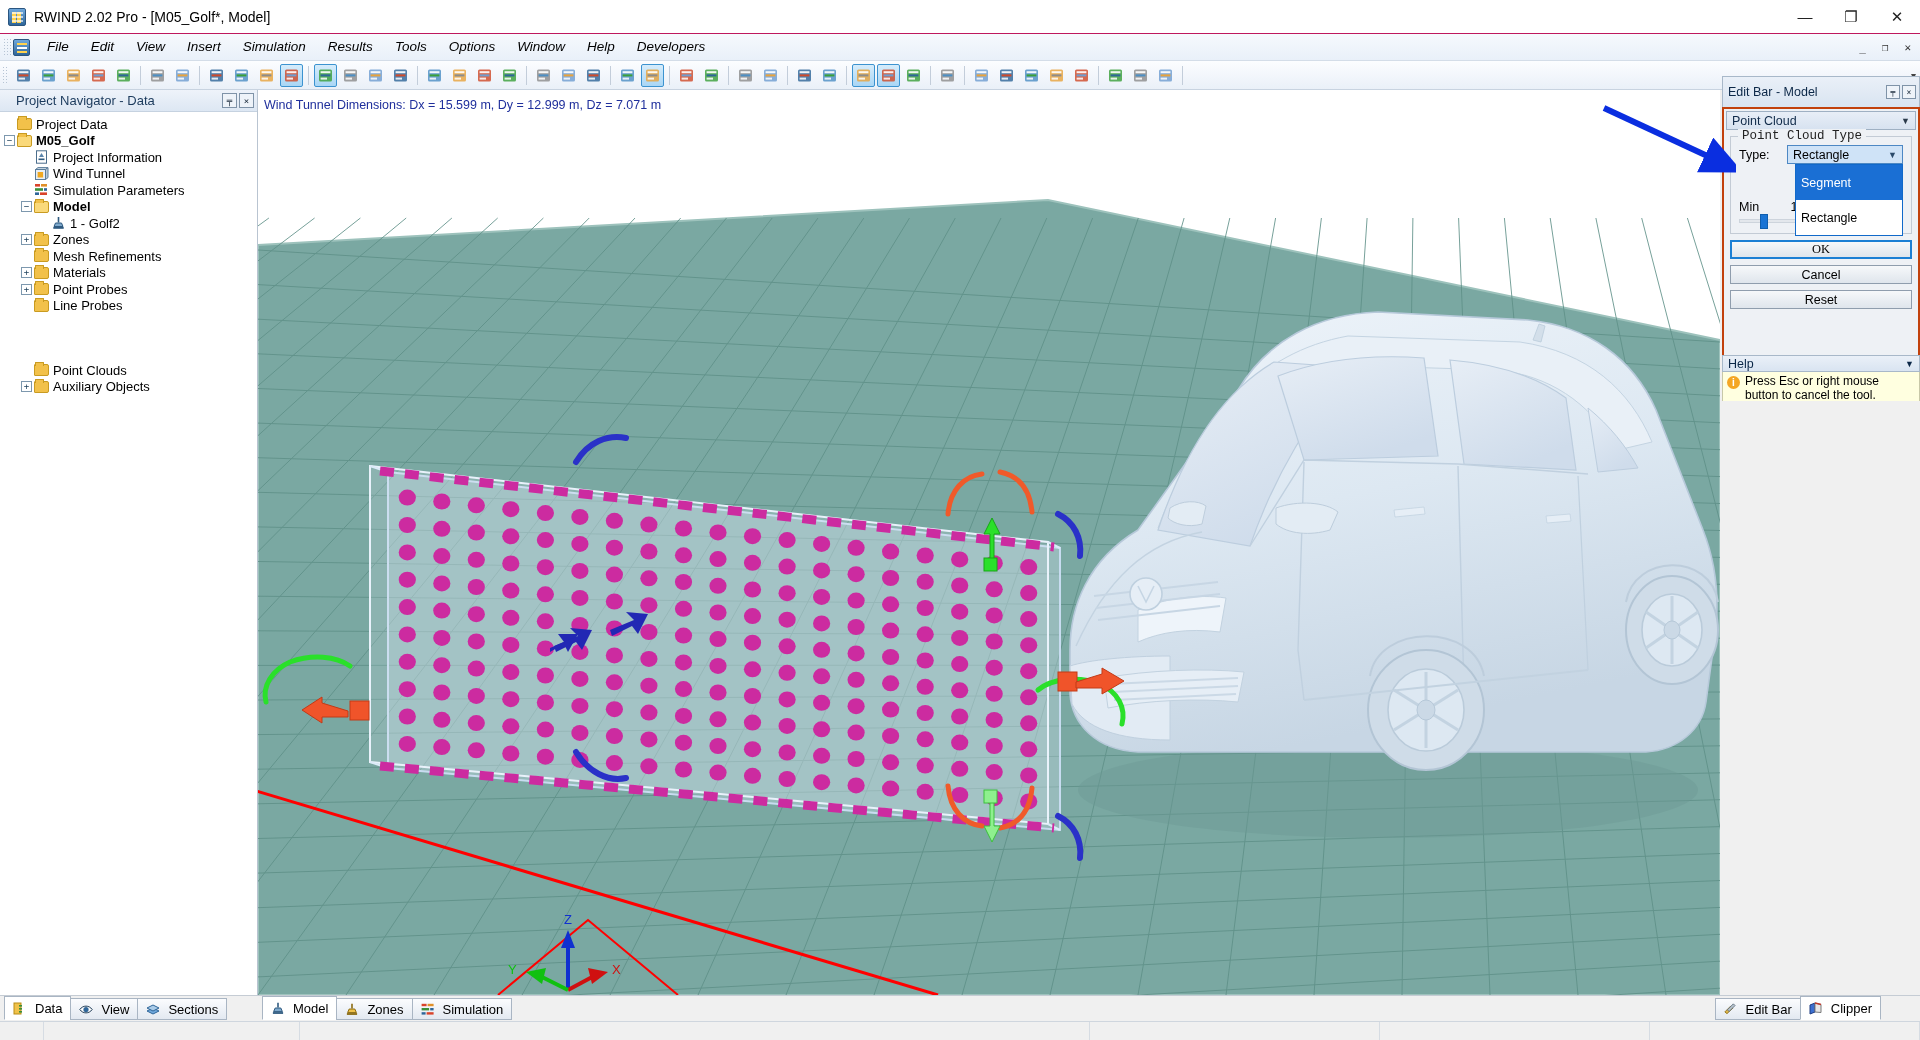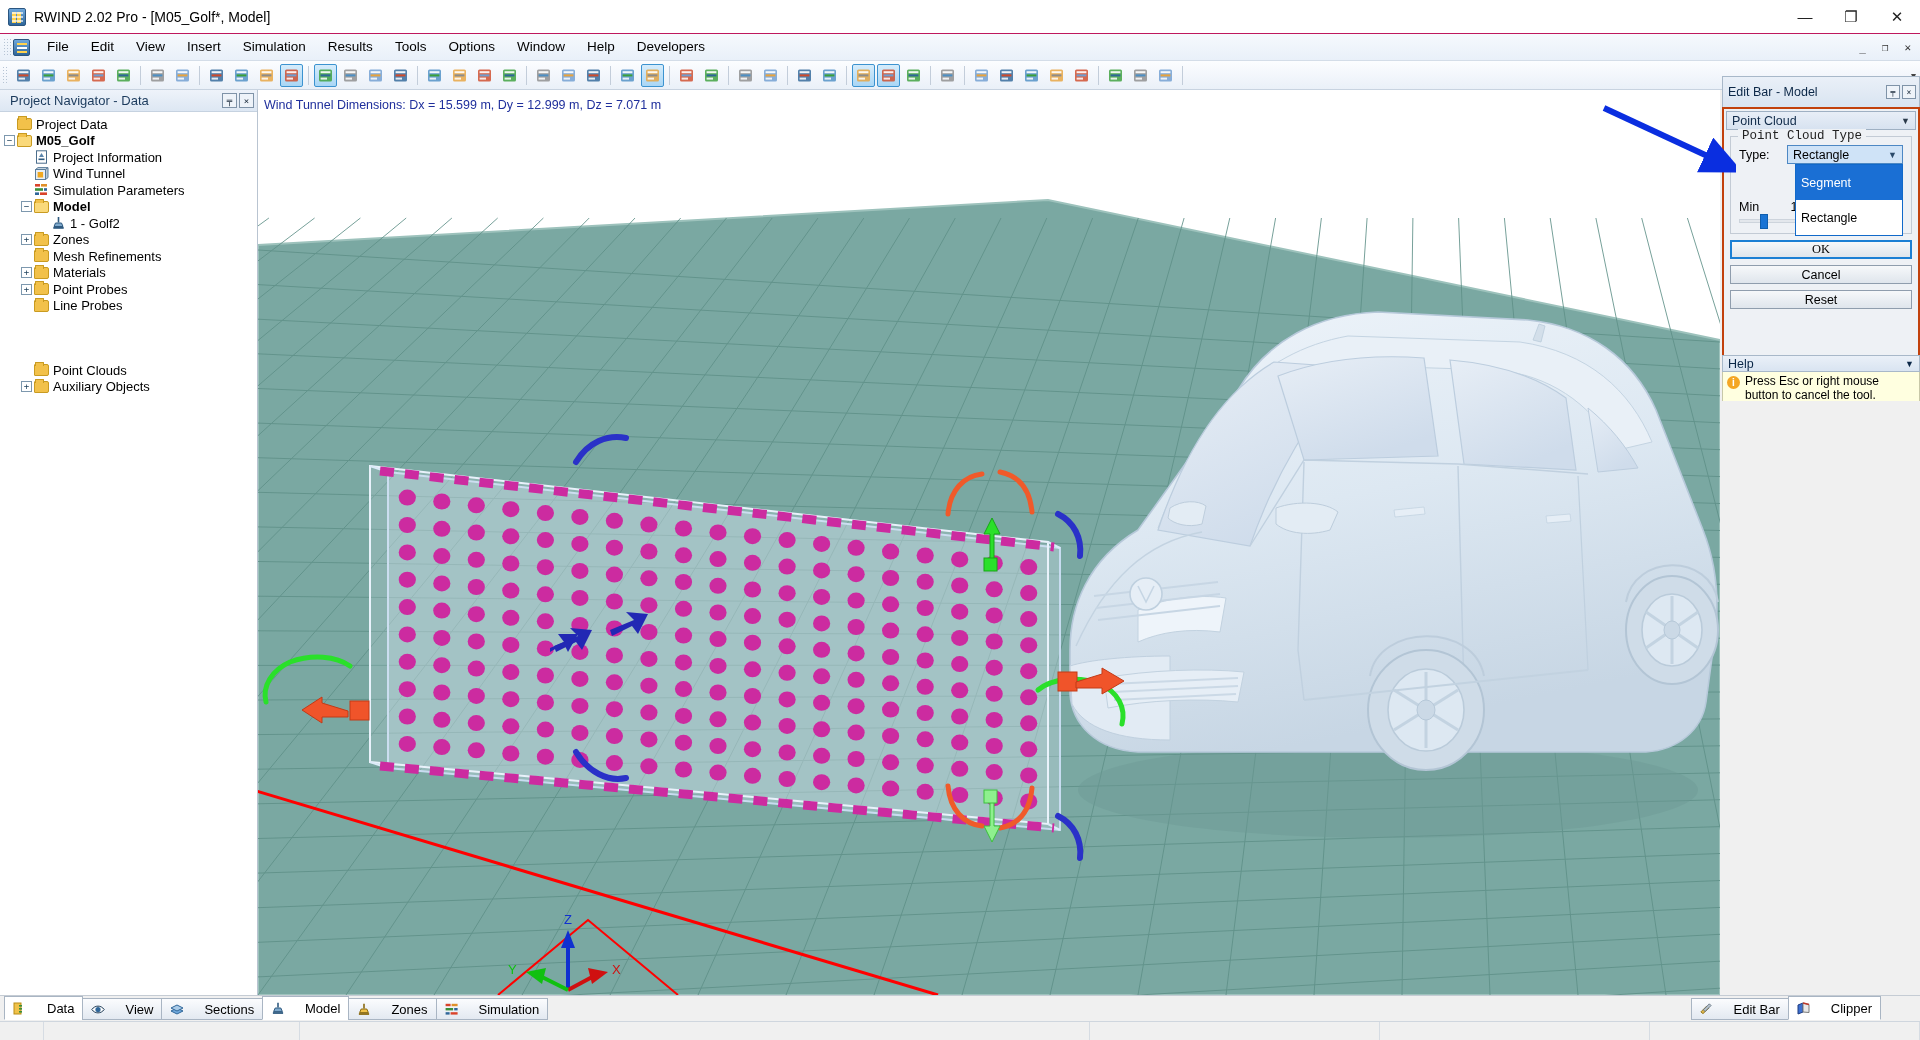--- a/index.html
+++ b/index.html
@@ -54,21 +54,21 @@
     background-size:3px 3px; }
   .menu-icon {
     width:17px; height:17px; margin:0 6px 0 2px; flex:none;
     background: linear-gradient(#6fa8dc,#2f6699);
     border:1px solid #2a5580; border-radius:2px; position:relative;
   }
   .menu-icon::after{
     content:""; position:absolute; left:3px; top:3px; width:10px; height:2px;
     background:#ffd24d; box-shadow:0 4px 0 #fff,0 8px 0 #ffd24d; }
   .menu-item {
-    padding: 4px 11px; font-size:13.5px; color:#000; line-height:16px; cursor:default;
+    padding: 4px 11px; font-size:13.5px; color:#000; line-height:16px; cursor:default;font-style:italic;
   }
   .menubar .win-btns-sm { margin-left:auto; display:flex; padding-right:6px; gap:10px; }
   .win-btn-sm { font-size:11px; color:#333; font-family:"DejaVu Sans Mono", monospace; padding:0 3px; }
 
   
   .toolbar {
     position:absolute; left:0; top:61px; width:1920px; height:29px;
     background: linear-gradient(#fcfdff,#eaf0f8);
     border-bottom:1px solid #c8d3e0;
     display:flex; align-items:center;
@@ -87,21 +87,21 @@
   .tb-overflow { margin-left:auto; margin-right:4px; font-size:10px; color:#444; }
 
   
   .navigator {
     position:absolute; left:0; top:90px; width:258px; height:905px;
     background:#ffffff; border-right:1px solid #b9c4d1;
   }
   .nav-header {
     height:22px; background: linear-gradient(#eef3fa,#dde7f3);
     border-bottom:1px solid #c6d2e0;
-    display:flex; align-items:center; padding-left:10px;
+    display:flex; align-items:center; padding-left:16px;
     font-size:13px; color:#1b3a5c;
   }
   .nav-hdr-btns { margin-left:auto; display:flex; gap:2px; padding-right:3px; }
   .nav-hdr-btn {
     width:15px; height:15px; border:1px solid #7f93a8; background:#eef3f9;
     font-size:9px; display:flex; align-items:center; justify-content:center;
     color:#203040; font-family:"DejaVu Sans Mono", monospace;
   }
   .tree { padding:4px 0 0 4px; }
   .tree-row {
@@ -225,21 +225,21 @@
     position:absolute; left:1722px; top:401px; width:198px; height:594px; background:#f0f0f0;
   }
 
   
   .bottombar {
     position:absolute; left:0; top:995px; width:1920px; height:45px; background:#f0f0f0;
     border-top:1px solid #c5ccd4;
   }
   .tabstrip { position:absolute; top:0; height:24px; display:flex; align-items:flex-end; }
   .tab {
-    height:22px; display:flex; align-items:center; gap:20px; padding:0 8px;
+    height:22px; display:flex; align-items:center; gap:8px; padding:0 8px;
     background: linear-gradient(#fbfcfe,#e3e9f1); border:1px solid #a9b5c3;
     margin-right:-1px; font-size:13px; color:#000;
   }
   .tab.active { background:#ffffff; border-bottom-color:#ffffff; height:24px; }
   .statusline { position:absolute; top:25px; left:0; width:1920px; height:20px;
     border-top:1px solid #cfd6de; display:flex; }
   .st-cell { border-right:1px solid #d6dce3; height:20px; }
 
   .arrow-anno { position:absolute; left:1596px; top:100px; z-index:40; pointer-events:none; }
 </style>

